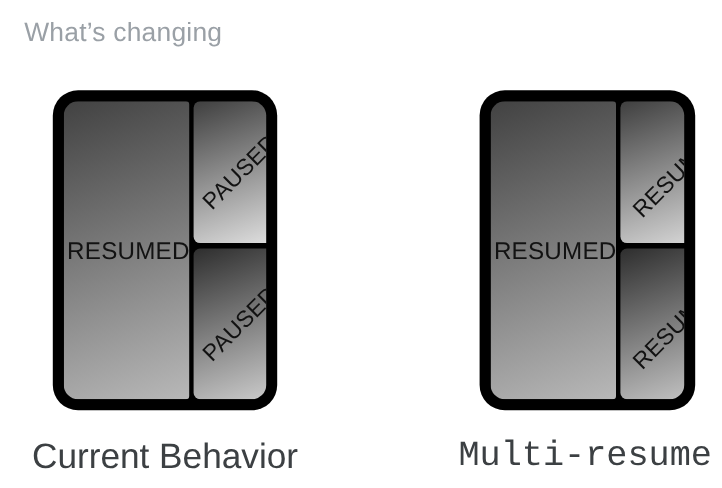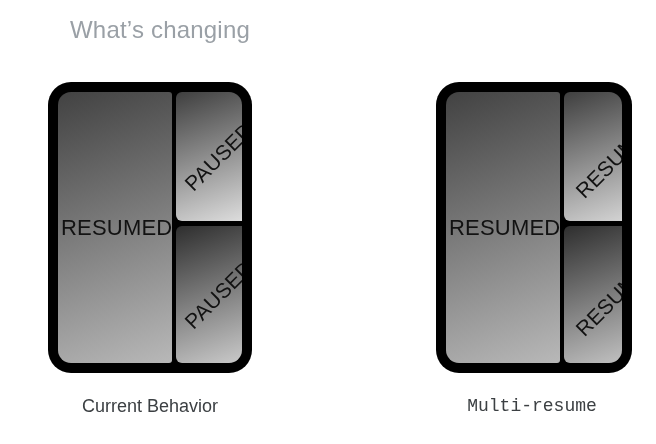--- a/index.html
+++ b/index.html
@@ -25,21 +25,20 @@
   }
   .slide-title {
     position: absolute;
     left: 22px;
     top: 15px;
     font-size: 24px;
     font-weight: 400;
     letter-spacing: 0.2px;
     color: var(--title-text, #9aa0a6);
     line-height: 1.25;
-    margin-left: 48px;
   }
   .device {
     position: absolute;
     top: 82px;
     height: 291px;
     background: var(--device-frame, #000000);
     border-radius: 23px;
     padding: 10px;
   }
   .device.pos-left { left: 48px; width: 204px; }
@@ -91,21 +90,21 @@
     transform: rotate(-45deg);
     font-size: 21px;
     color: var(--pane-text, #121212);
     white-space: nowrap;
     letter-spacing: 0.2px;
   }
   .device-label {
     position: absolute;
     top: 396px;
     transform: translateX(-50%);
-    font-size: 18px;
+    font-size: 32px;
     font-weight: 400;
     color: var(--label-text, #3c4043);
     white-space: nowrap;
     text-align: center;
   }
   .device-label.pos-left { left: 150px; }
   .device-label.pos-right { left: 532px; font-family: Liberation Mono, monospace; }
 </style>
 </head>
 <body>

